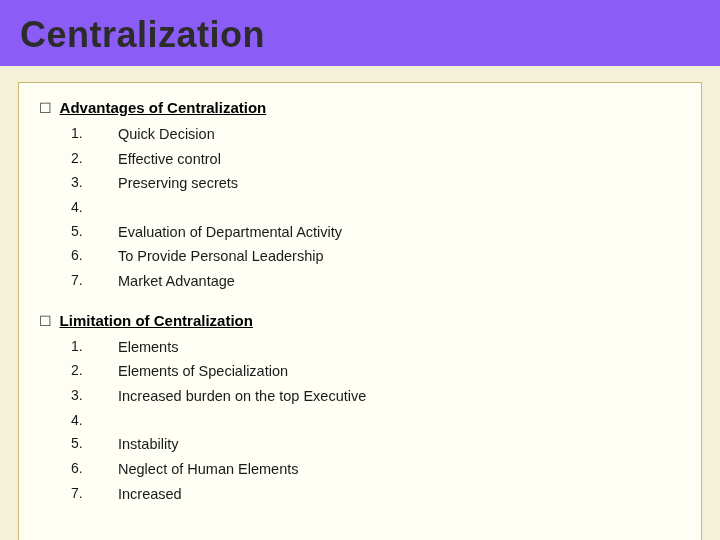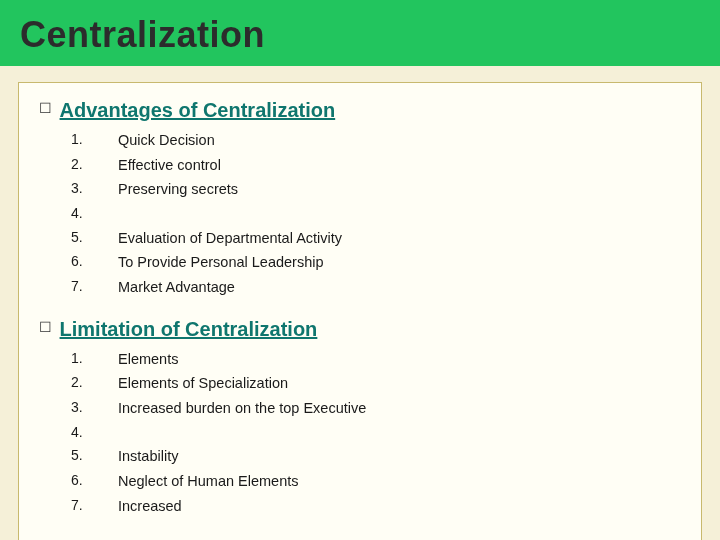--- a/index.html
+++ b/index.html
@@ -18,21 +18,21 @@
 
     .page {
       width: 720px;
       height: 540px;
       background: #f5f0d8;
       padding: 0;
       position: relative;
     }
 
     .title-bar {
-      background: #22c55e;
+      background: #8b5cf6;
       padding: 14px 20px 10px 20px;
       margin-bottom: 0;
     }
 
     .title-text {
       font-size: 36px;
       font-weight: bold;
       color: #2c2c2c;
       letter-spacing: 0.5px;
     }
@@ -56,24 +56,24 @@
 
     .checkbox-icon {
       font-size: 14px;
       color: #333;
       margin-right: 8px;
       margin-top: 1px;
       flex-shrink: 0;
     }
 
     .section-title {
-      font-size: 20px;
+      font-size: 15px;
       font-weight: bold;
       text-decoration: underline;
-      color: #0f766e;
+      color: #000000;
     }
 
     .items-list {
       margin-left: 32px;
       list-style: none;
     }
 
     .items-list li {
       display: flex;
       align-items: flex-start;

